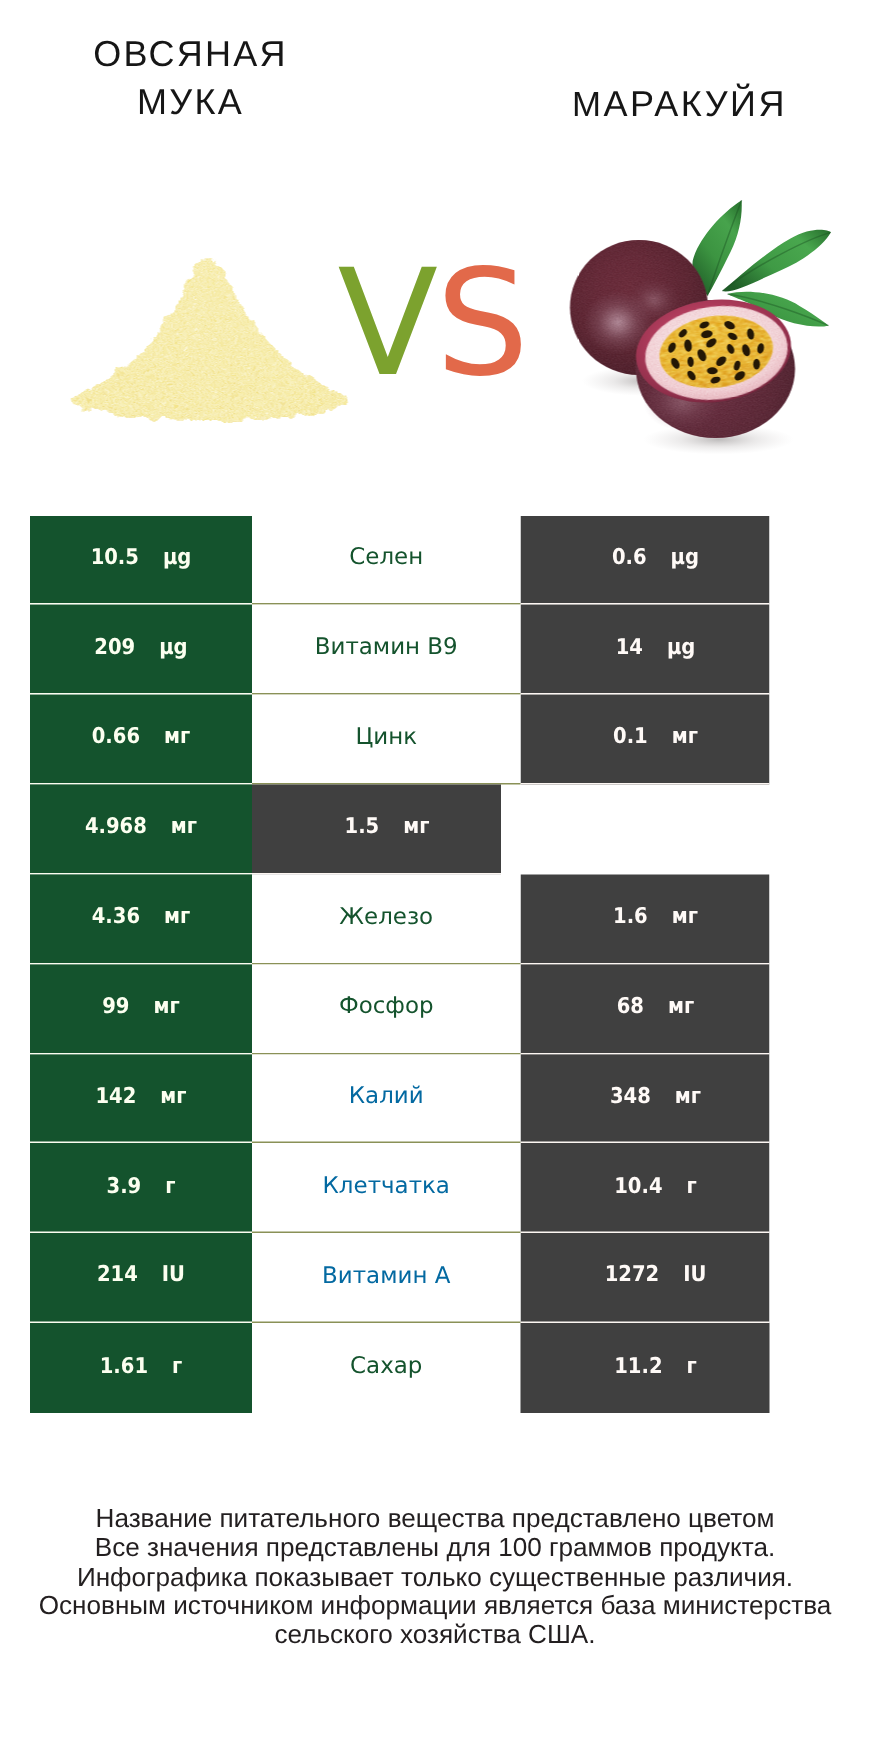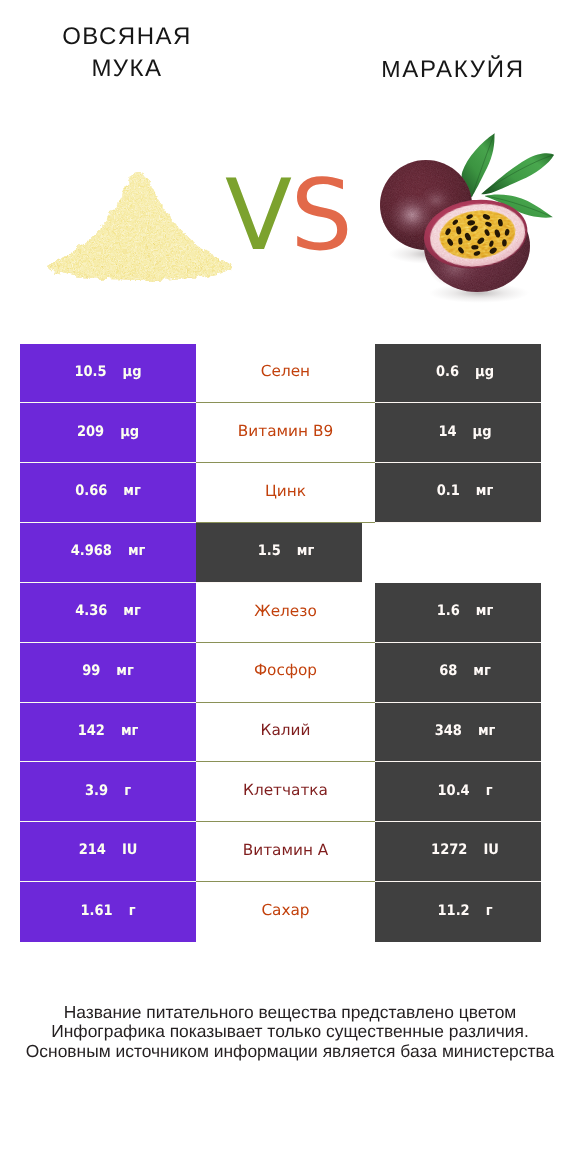--- a/index.html
+++ b/index.html
@@ -26,31 +26,31 @@
   .prodimg{position:absolute;display:block;}
   #img-left{left:45px;top:164px;}
   #img-right{left:375px;top:126px;}
 
   
   .ctable{position:absolute;left:20px;top:343.5px;width:525px;}
   .crow{display:flex;height:59.85px;}
   .cell{display:flex;align-items:center;justify-content:center;box-sizing:border-box;
         will-change:opacity;
         line-height:1;white-space:nowrap;}
-  .c-left{width:176px;background:#6d28d9;color:#fcfff0;padding-bottom:2px;
+  .c-left{width:148px;background:#14532d;color:#fcfff0;padding-bottom:2px;
           font-family:"DejaVu Sans Condensed","DejaVu Sans",sans-serif;
           font-weight:700;font-size:14.5px;border-bottom:1.9px solid #fbfdf1;}
   .c-mid{width:179px;background:#fff;font-size:15.3px;font-weight:400;padding-bottom:2px;
          border-bottom:1.15px solid #8a9157;}
   .c-right{width:166px;background:#404040;color:#fffaf7;padding-bottom:2px;padding-left:14px;
            font-family:"DejaVu Sans Condensed","DejaVu Sans",sans-serif;
            font-weight:700;font-size:14.5px;border-bottom:1.9px solid #fdf7f3;}
   .crow:last-child .cell{border-bottom:0;}
-  .win-left{color:#c2410c;}
-  .win-right{color:#7f1d1d;}
+  .win-left{color:#14532d;}
+  .win-right{color:#0369a1;}
   .unit{margin-left:16px;}
 
   
   .footer{position:absolute;left:0;top:1003px;width:580px;text-align:center;
           will-change:opacity;
           font-family:"Liberation Sans",sans-serif;
           font-size:17.42px;line-height:19.3px;color:#231f20;}
   .footer .fline{white-space:nowrap;}
 </style>
 </head>
@@ -364,16 +364,18 @@
         </div>
       <div class="cell c-right">
           <span>11.2</span>
           <span class="unit">г</span>
         </div>
     </div>
   </div>
 
   <div class="footer">
     <div class="fline">Название питательного вещества представлено цветом</div>
+    <div class="fline">Все значения представлены для 100 граммов продукта.</div>
     <div class="fline">Инфографика показывает только существенные различия.</div>
     <div class="fline">Основным источником информации является база министерства</div>
+    <div class="fline">сельского хозяйства США.</div>
   </div>
 </div>
 
 </body></html>

